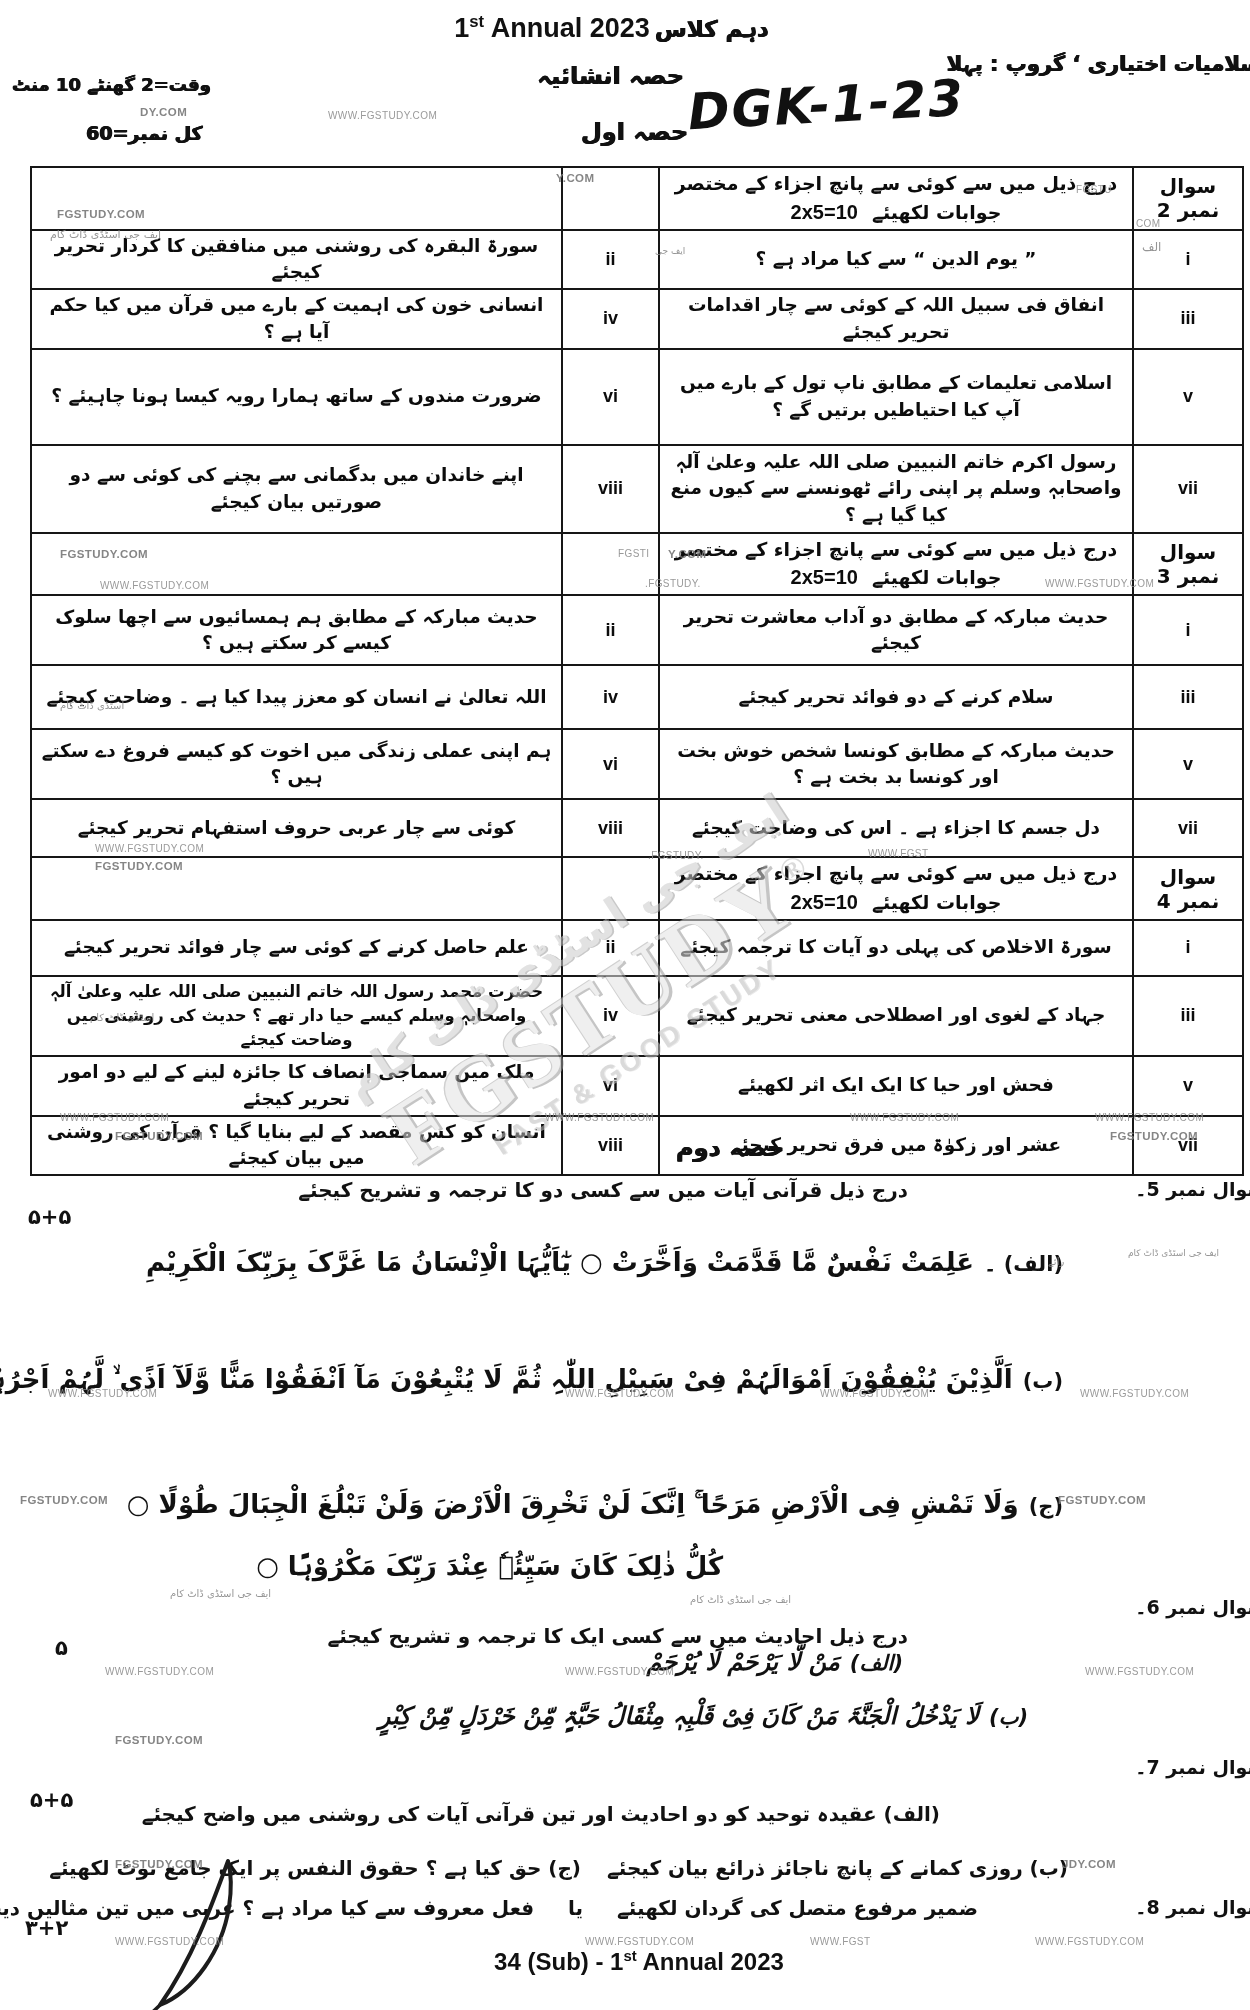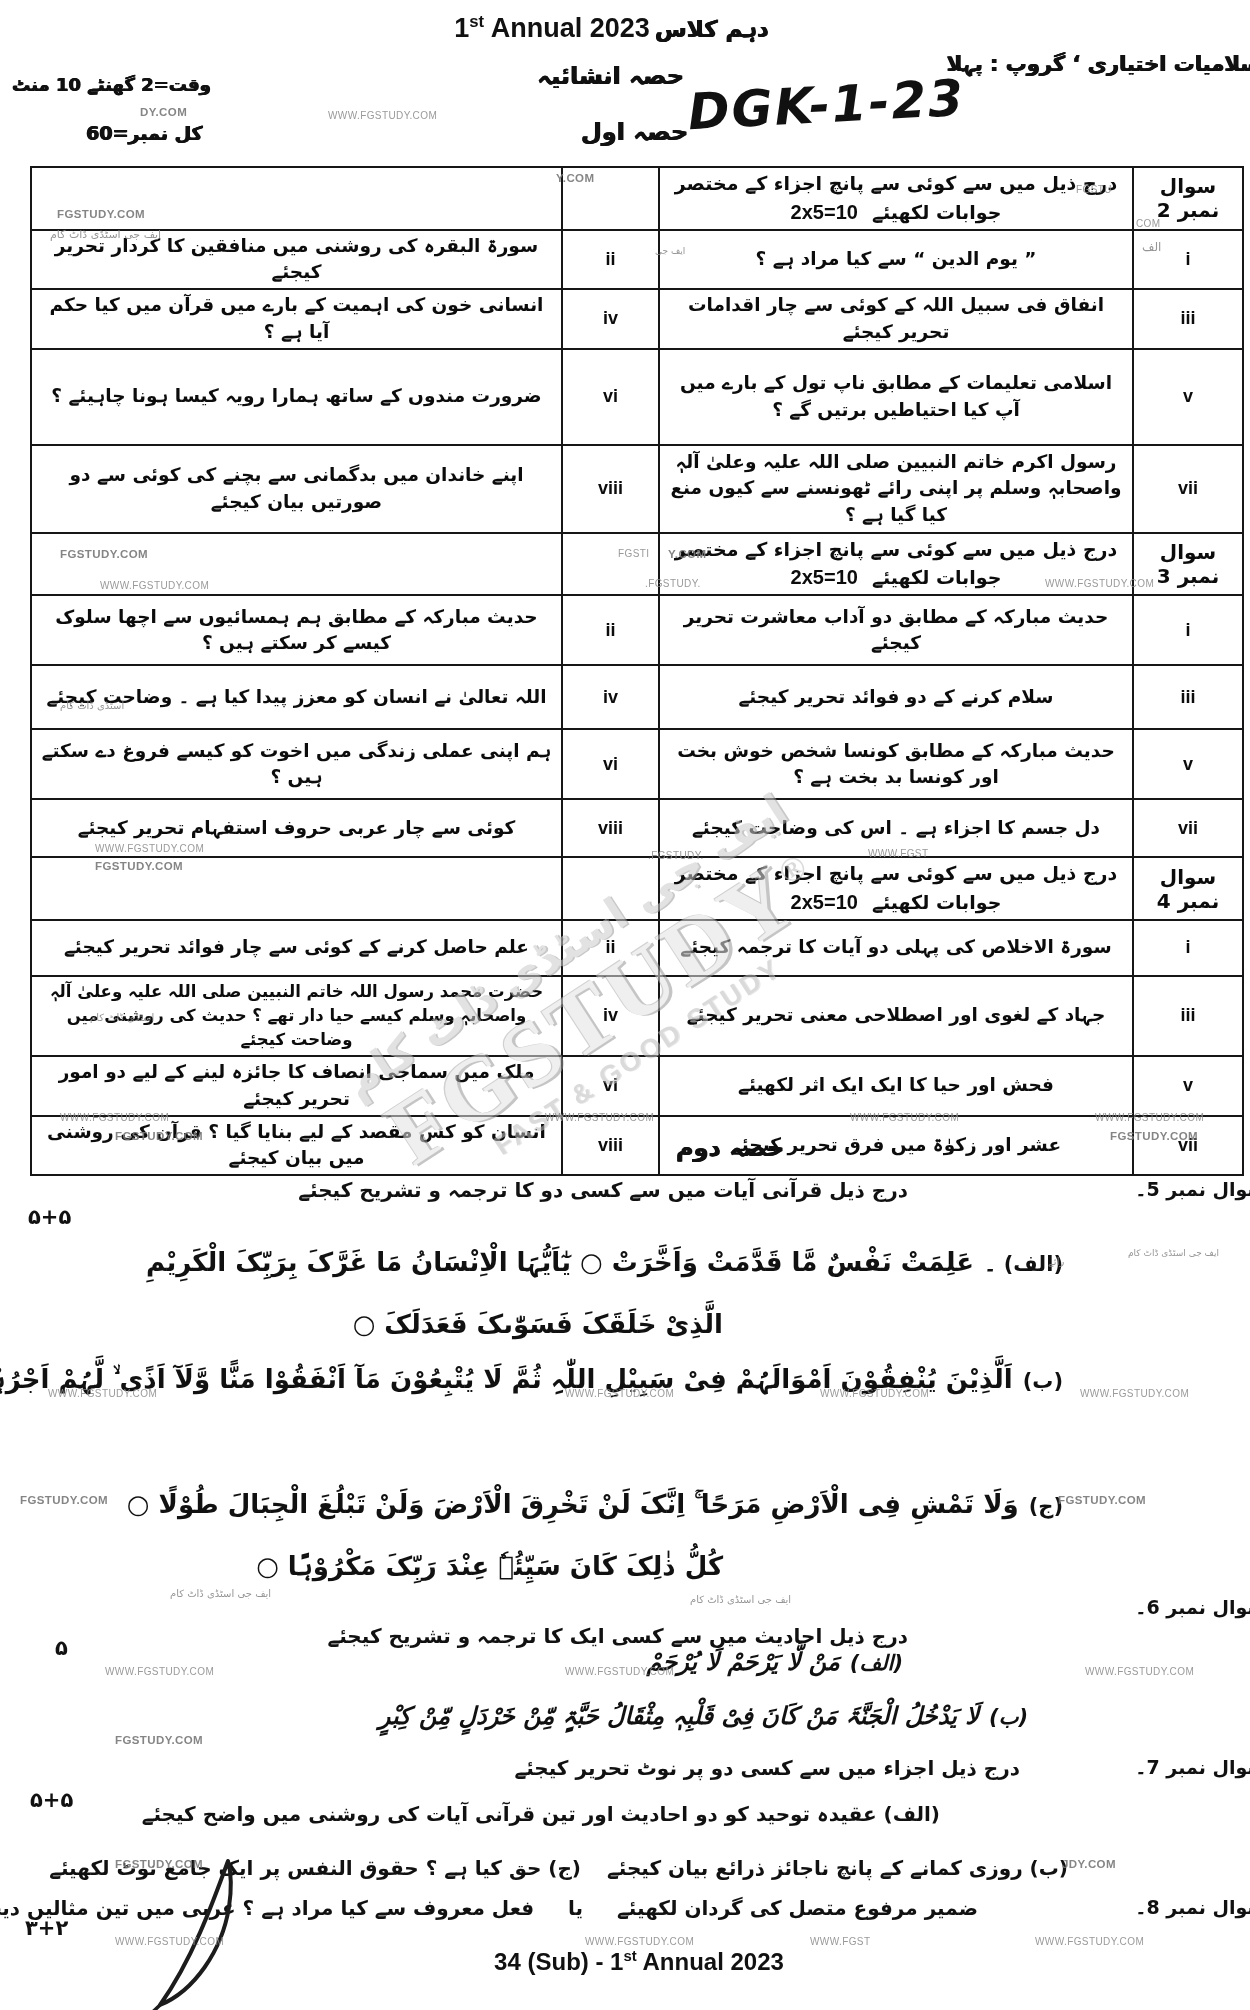--- a/index.html
+++ b/index.html
@@ -179,35 +179,33 @@
   </tbody>
     </table>
 
   <div class="abs p2title rtl xb">حصہ دوم</div>
 
   <div class="abs qlabel rtl" style="top:1178px;right:12px">سوال نمبر 5۔</div>
   <div class="abs qtext rtl" style="top:1178px;right:370px">درج ذیل قرآنی آیات میں سے کسی دو کا ترجمہ و تشریح کیجئے</div>
   <div class="abs marks" style="top:1205px;left:28px">۵+۵</div>
 
   <div class="abs ayah rtl" style="top:1246px;right:215px"><span class="tag">(الف) ۔</span><span>عَلِمَتْ نَفْسٌ مَّا قَدَّمَتْ وَاَخَّرَتْ ○ یٰٓاَیُّہَا الْاِنْسَانُ مَا غَرَّکَ بِرَبِّکَ الْکَرِیْمِ</span></div>
-  <div class="abs ayah rtl" style="top:1308px;right:555px">الَّذِیْ خَلَقَکَ فَسَوّٰىکَ فَعَدَلَکَ ○</div>
 
   <div class="abs ayah rtl" style="top:1363px;right:215px"><span class="tag">(ب)</span><span>اَلَّذِیْنَ یُنْفِقُوْنَ اَمْوَالَہُمْ فِیْ سَبِیْلِ اللّٰہِ ثُمَّ لَا یُتْبِعُوْنَ مَآ اَنْفَقُوْا مَنًّا وَّلَآ اَذًی ۙ لَّہُمْ اَجْرُہُمْ</span></div>
 
   <div class="abs ayah rtl" style="top:1488px;right:215px"><span class="tag">(ج)</span><span>وَلَا تَمْشِ فِی الْاَرْضِ مَرَحًا ۚ اِنَّکَ لَنْ تَخْرِقَ الْاَرْضَ وَلَنْ تَبْلُغَ الْجِبَالَ طُوْلًا ○</span></div>
   <div class="abs ayah rtl" style="top:1550px;right:555px">کُلُّ ذٰلِکَ کَانَ سَیِّئُہٗ عِنْدَ رَبِّکَ مَکْرُوْہًا ○</div>
 
   <div class="abs qlabel rtl" style="top:1596px;right:12px">سوال نمبر 6۔</div>
   <div class="abs qtext rtl" style="top:1624px;right:370px">درج ذیل احادیث میں سے کسی ایک کا ترجمہ و تشریح کیجئے</div>
   <div class="abs marks" style="top:1636px;left:55px">۵</div>
   <div class="abs hadith rtl" style="top:1648px;right:375px"><span class="tag">(الف)</span><span>مَنْ لَّا یَرْحَمْ لَا یُرْحَمْ</span></div>
   <div class="abs hadith rtl" style="top:1702px;right:250px"><span class="tag">(ب)</span><span>لَا یَدْخُلُ الْجَنَّۃَ مَنْ کَانَ فِیْ قَلْبِہٖ مِثْقَالُ حَبَّۃٍ مِّنْ خَرْدَلٍ مِّنْ کِبْرٍ</span></div>
 
   <div class="abs qlabel rtl" style="top:1756px;right:12px">سوال نمبر 7۔</div>
-  <div class="abs qtext rtl" style="top:1756px;right:258px">درج ذیل اجزاء میں سے کسی دو پر نوٹ تحریر کیجئے</div>
   <div class="abs marks" style="top:1788px;left:30px">۵+۵</div>
   <div class="abs qtext rtl" style="top:1802px;right:338px">(الف) عقیدہ توحید کو دو احادیث اور تین قرآنی آیات کی روشنی میں واضح کیجئے</div>
   <div class="abs qtext rtl" style="top:1856px;right:210px"><span>(ب) روزی کمانے کے پانچ ناجائز ذرائع بیان کیجئے</span><span style="display:inline-block;width:26px"></span><span>(ج) حق کیا ہے ؟ حقوق النفس پر ایک جامع نوٹ لکھیئے</span></div>
 
   <div class="abs qlabel rtl" style="top:1896px;right:12px">سوال نمبر 8۔</div>
   <div class="abs qtext rtl" style="top:1896px;right:300px"><span>ضمیر مرفوع متصل کی گردان لکھیئے</span><span style="display:inline-block;width:34px"></span><span>یا</span><span style="display:inline-block;width:34px"></span><span>فعل معروف سے کیا مراد ہے ؟ عربی میں تین مثالیں دیجئے</span></div>
   <div class="abs marks" style="top:1916px;left:25px">۳+۲</div>
 
   <div class="dmark">
     <svg width="140" height="160" viewBox="0 0 140 160">

